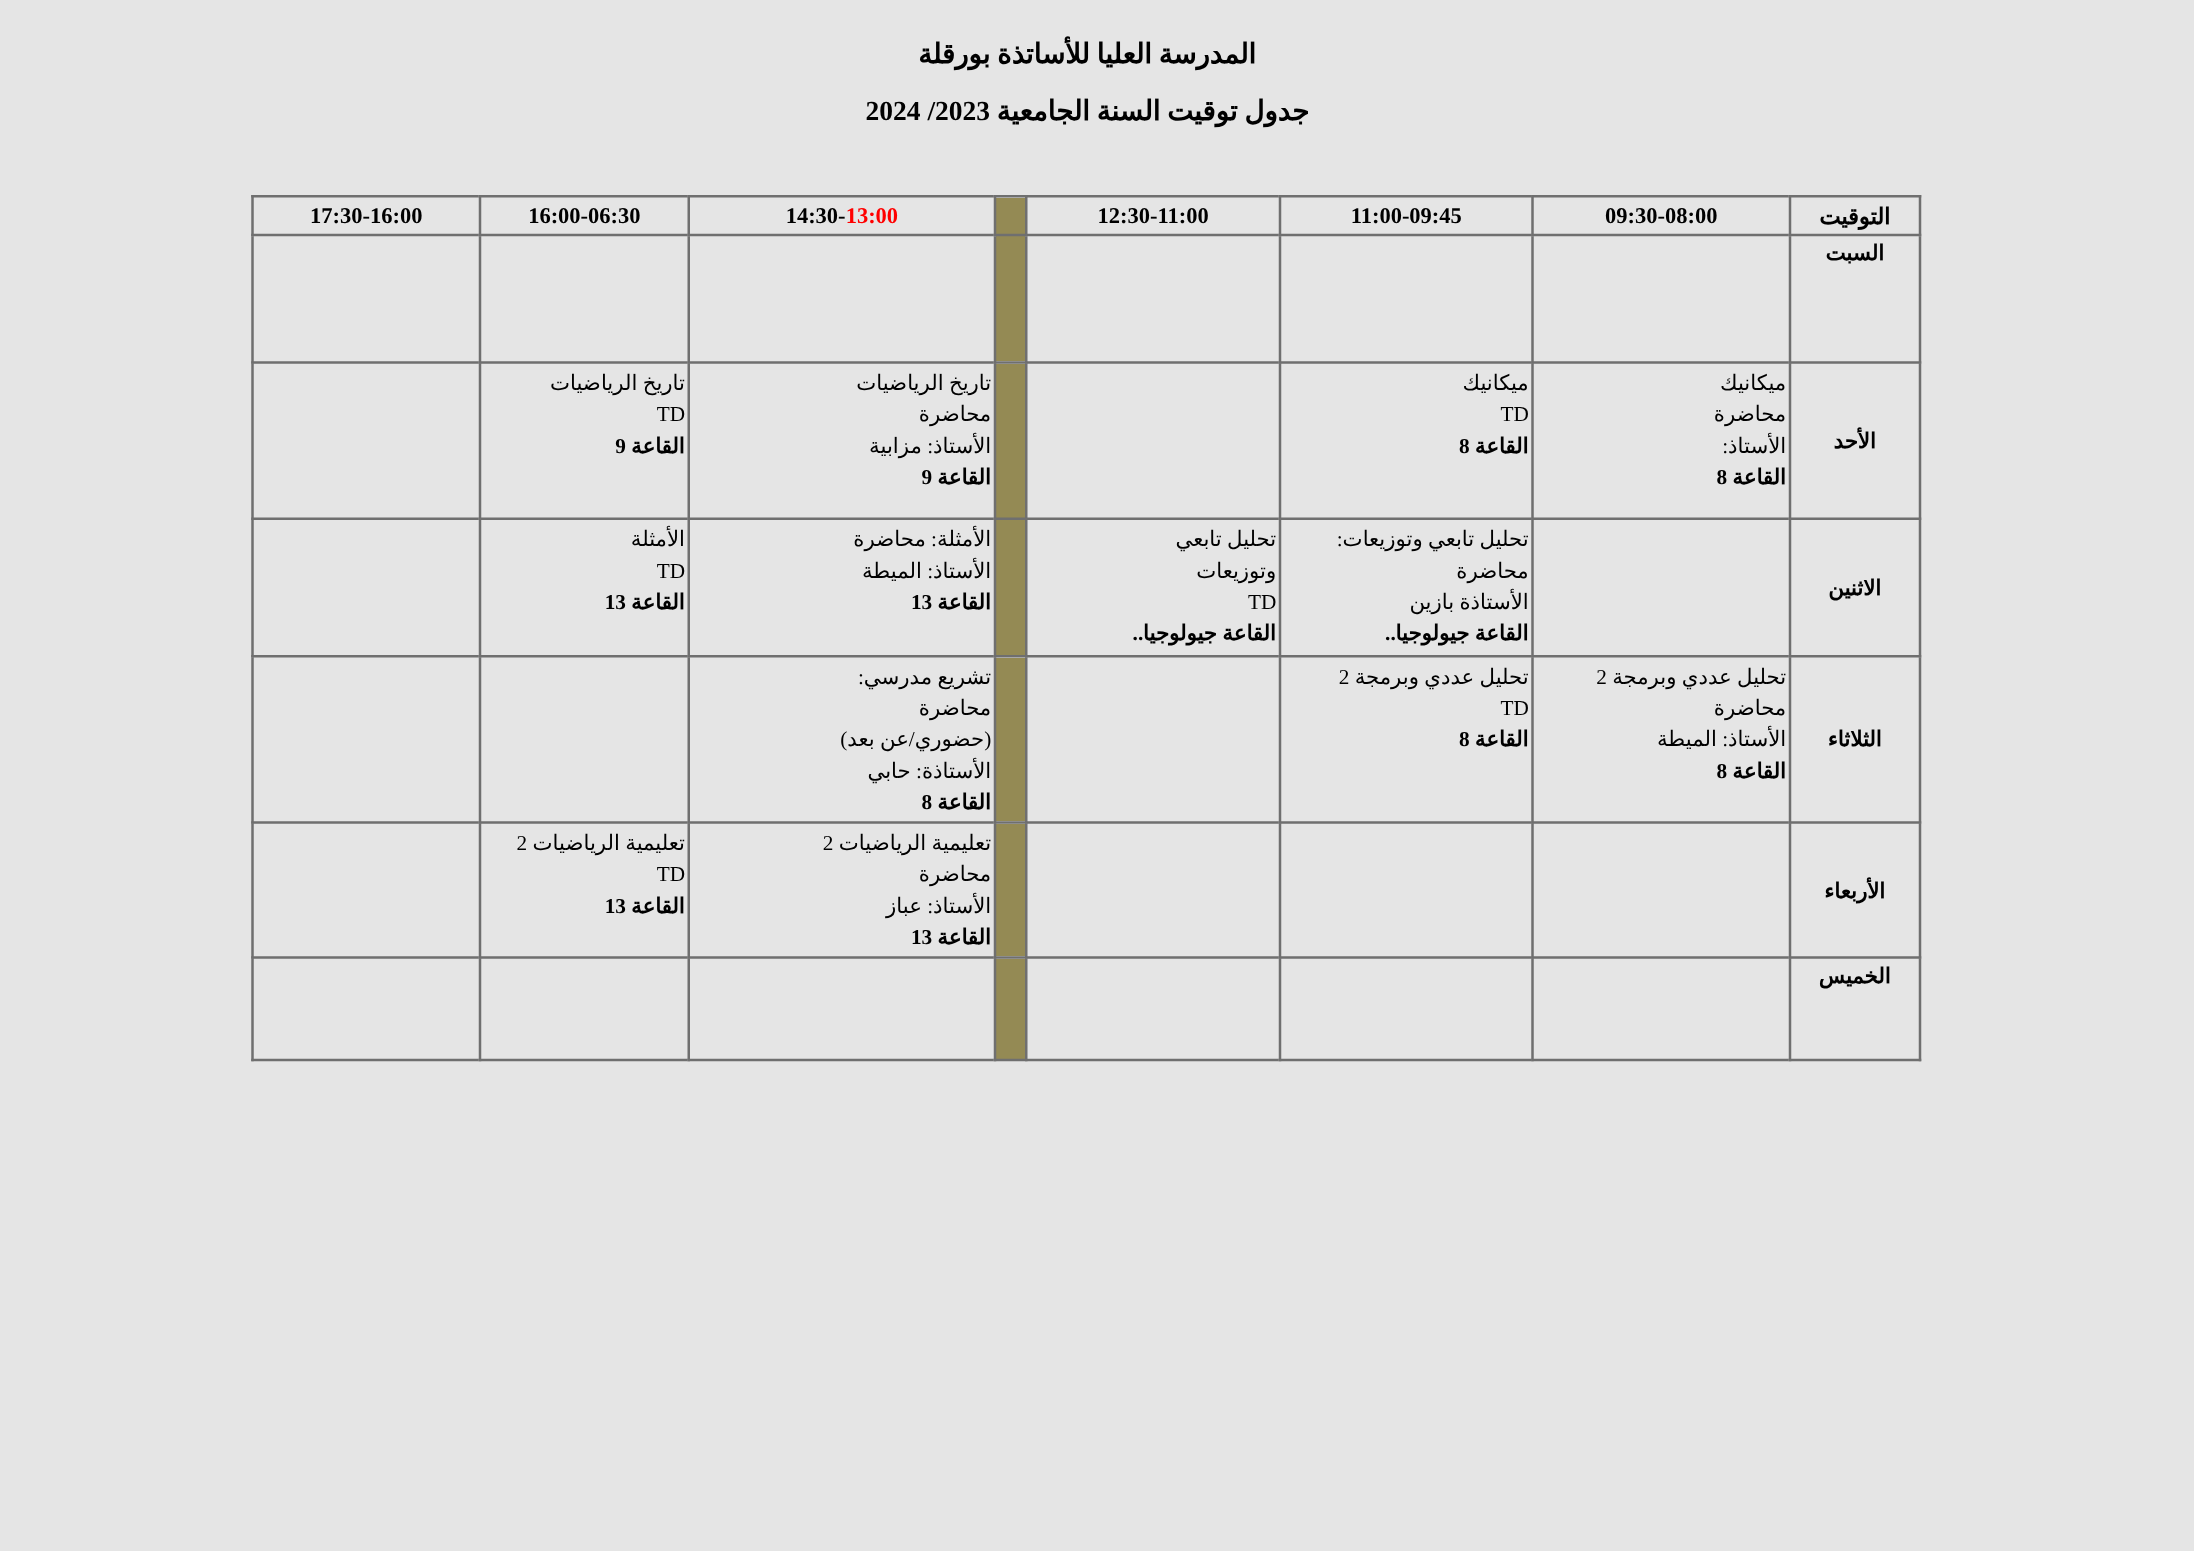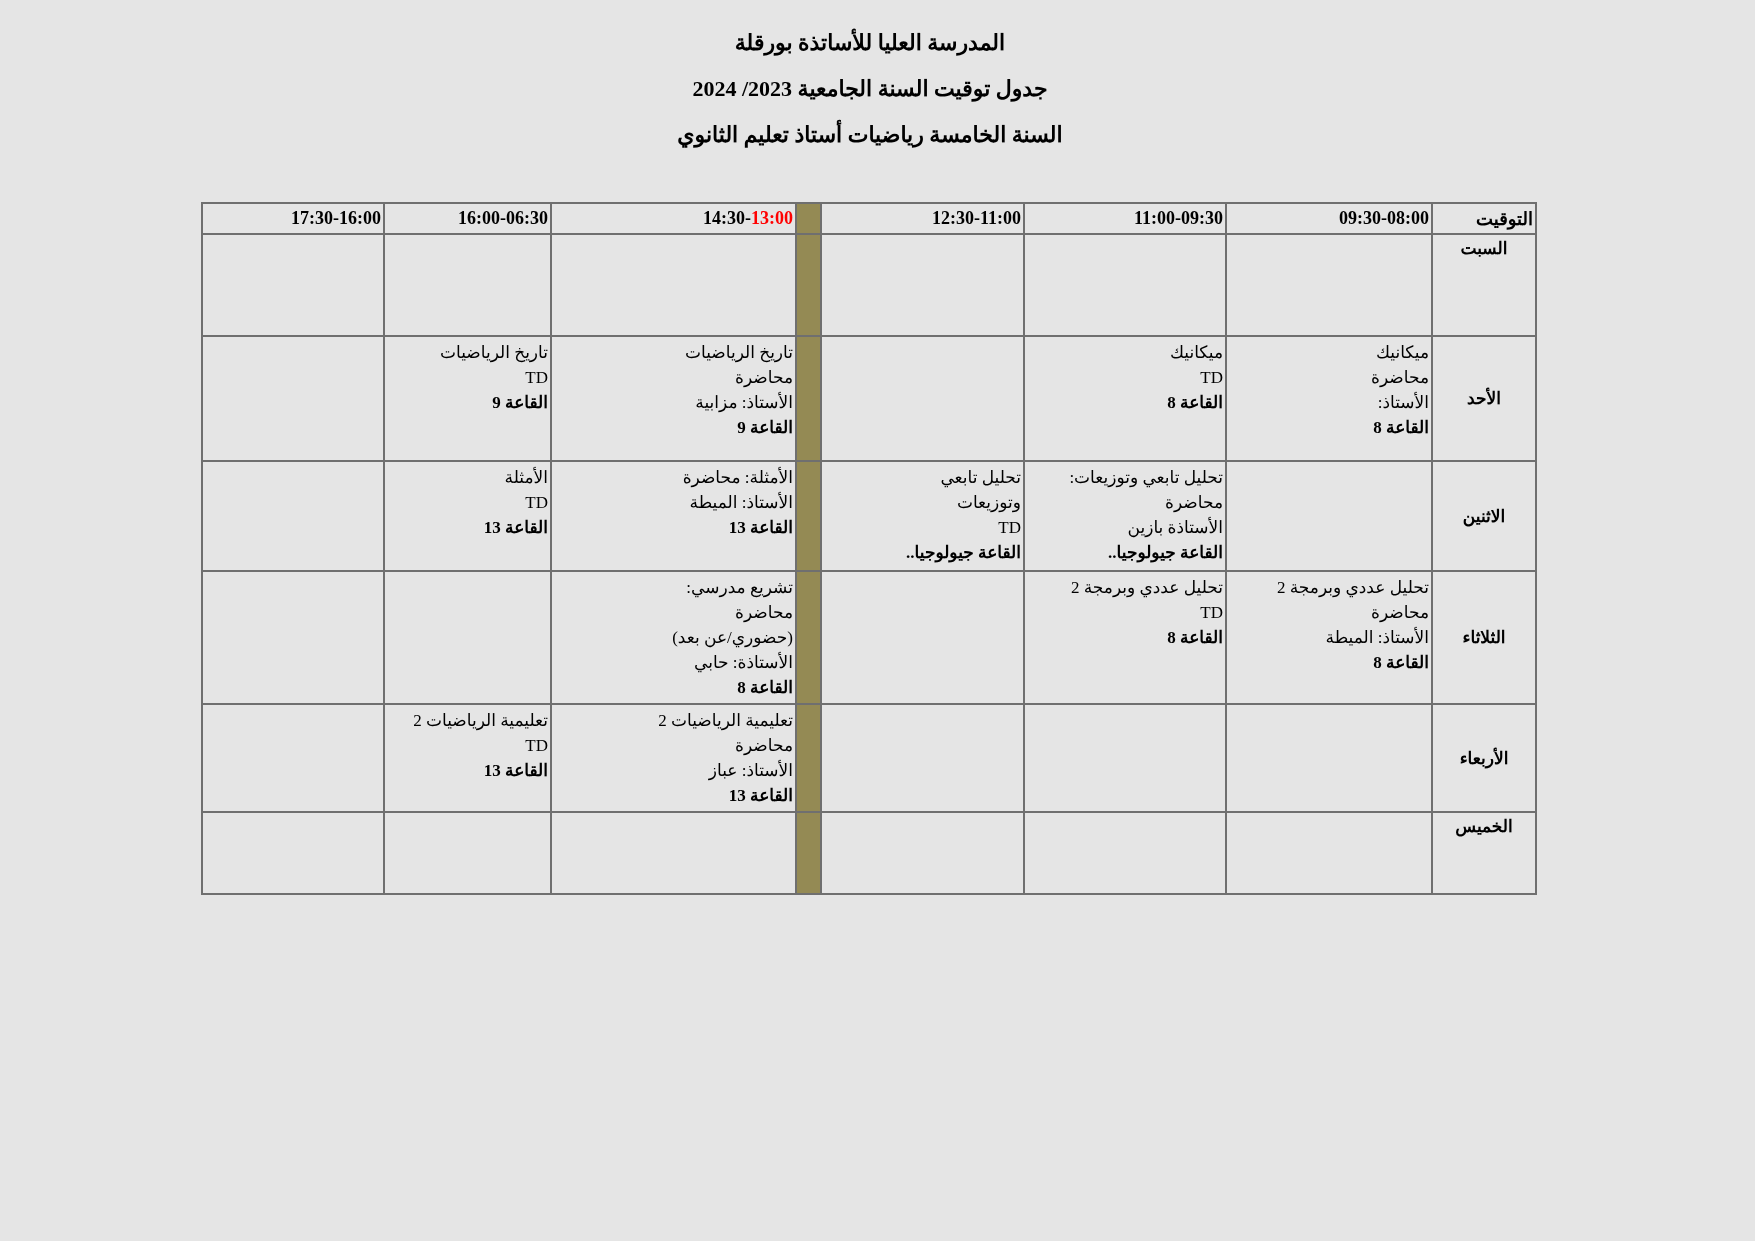--- a/index.html
+++ b/index.html
@@ -37,21 +37,21 @@
   }
   .timetable th, .timetable td {
     border: 2px solid #6f6f6f;
     padding: 0;
     overflow: hidden;
   }
   .timetable thead th {
     height: 27px;
     font-size: 18px;
     font-weight: bold;
-    text-align: right;
+    text-align: center;
     vertical-align: middle;
     padding: 1px 2px;
   }
   td.day {
     font-weight: bold;
     font-size: 17px;
     text-align: center;
     vertical-align: middle;
     padding: 2px 20px;
   }
@@ -74,38 +74,37 @@
   tr.r5 { height: 82px; margin-left: 44px; }
 </style>
 </head>
 <body>
 
 <div class="page">
   <div class="sheet">
 
     <div class="title">المدرسة العليا للأساتذة بورقلة</div>
     <div class="title">جدول توقيت السنة الجامعية 2023/ 2024</div>
-    <div class="title">السنة الخامسة رياضيات أستاذ تعليم الثانوي</div>
 
     <table class="timetable">
       <colgroup>
         <col style="width:104px">
         <col style="width:206px">
         <col style="width:202px">
         <col style="width:203px">
         <col style="width:25px">
         <col style="width:245px">
         <col style="width:167px">
         <col style="width:182px">
       </colgroup>
       <thead>
         <tr>
           <th>التوقيت</th>
           <th><span>09:30-08:00</span></th>
-          <th><span>11:00-09:30</span></th>
+          <th><span>11:00-09:45</span></th>
           <th><span>12:30-11:00</span></th>
           <th class="sep"></th>
           <th><span>14:30-</span><span class="red">13:00</span></th>
           <th><span>16:00-06:30</span></th>
           <th><span>17:30-16:00</span></th>
         </tr>
       </thead>
       <tbody>
           <tr class="r0">
             <td class="day">السبت</td>

